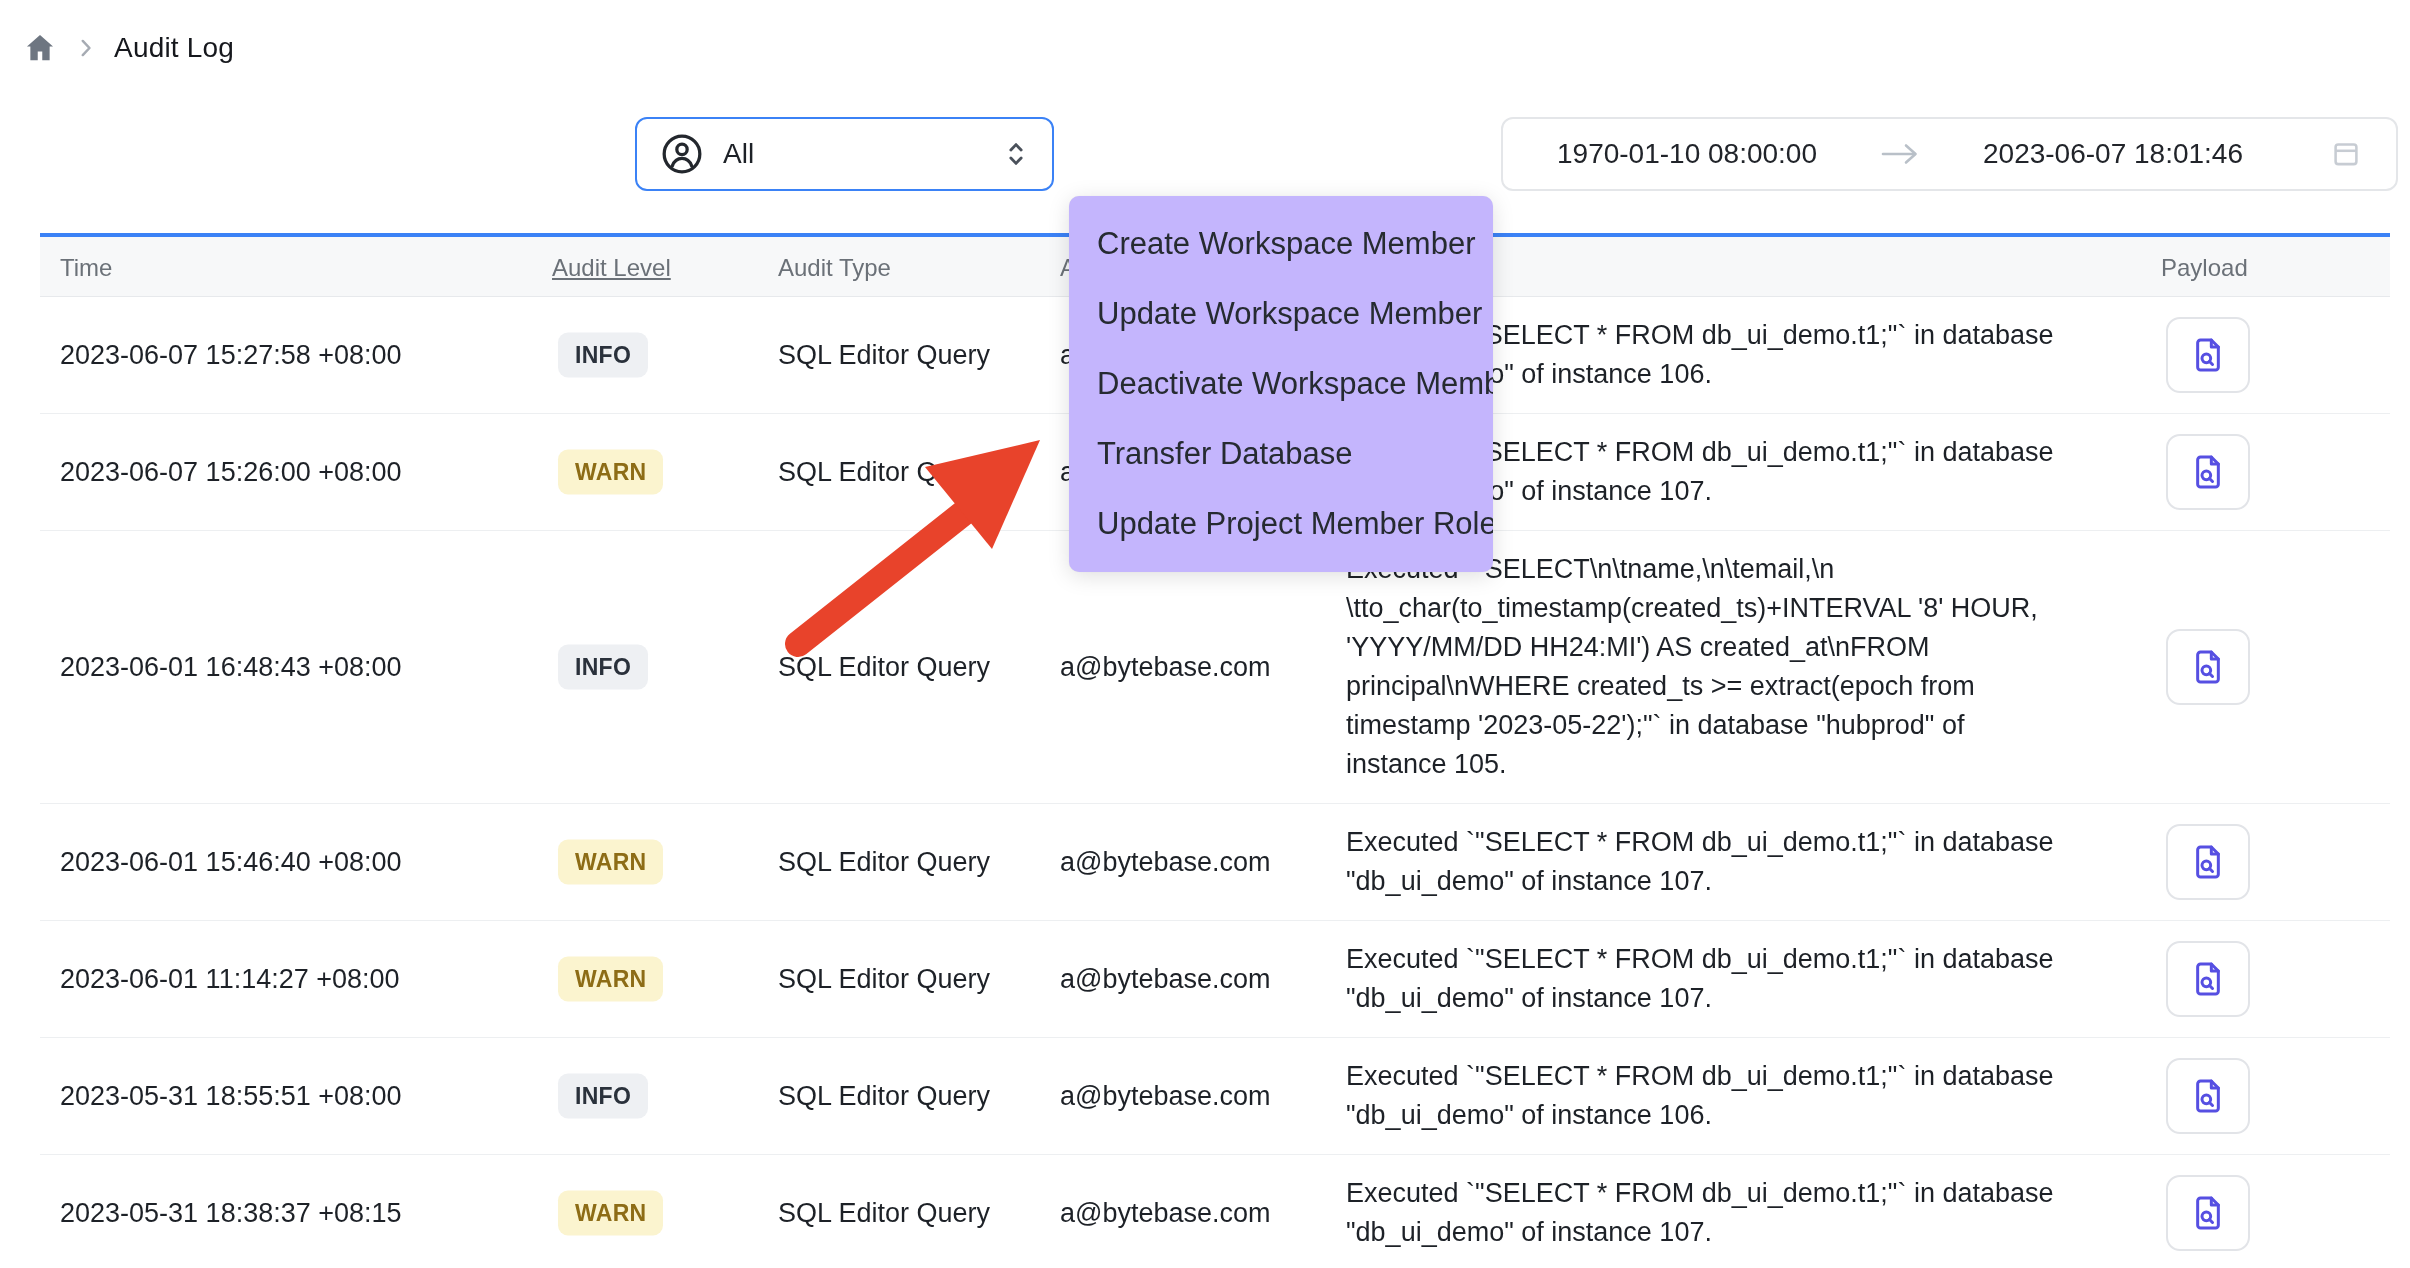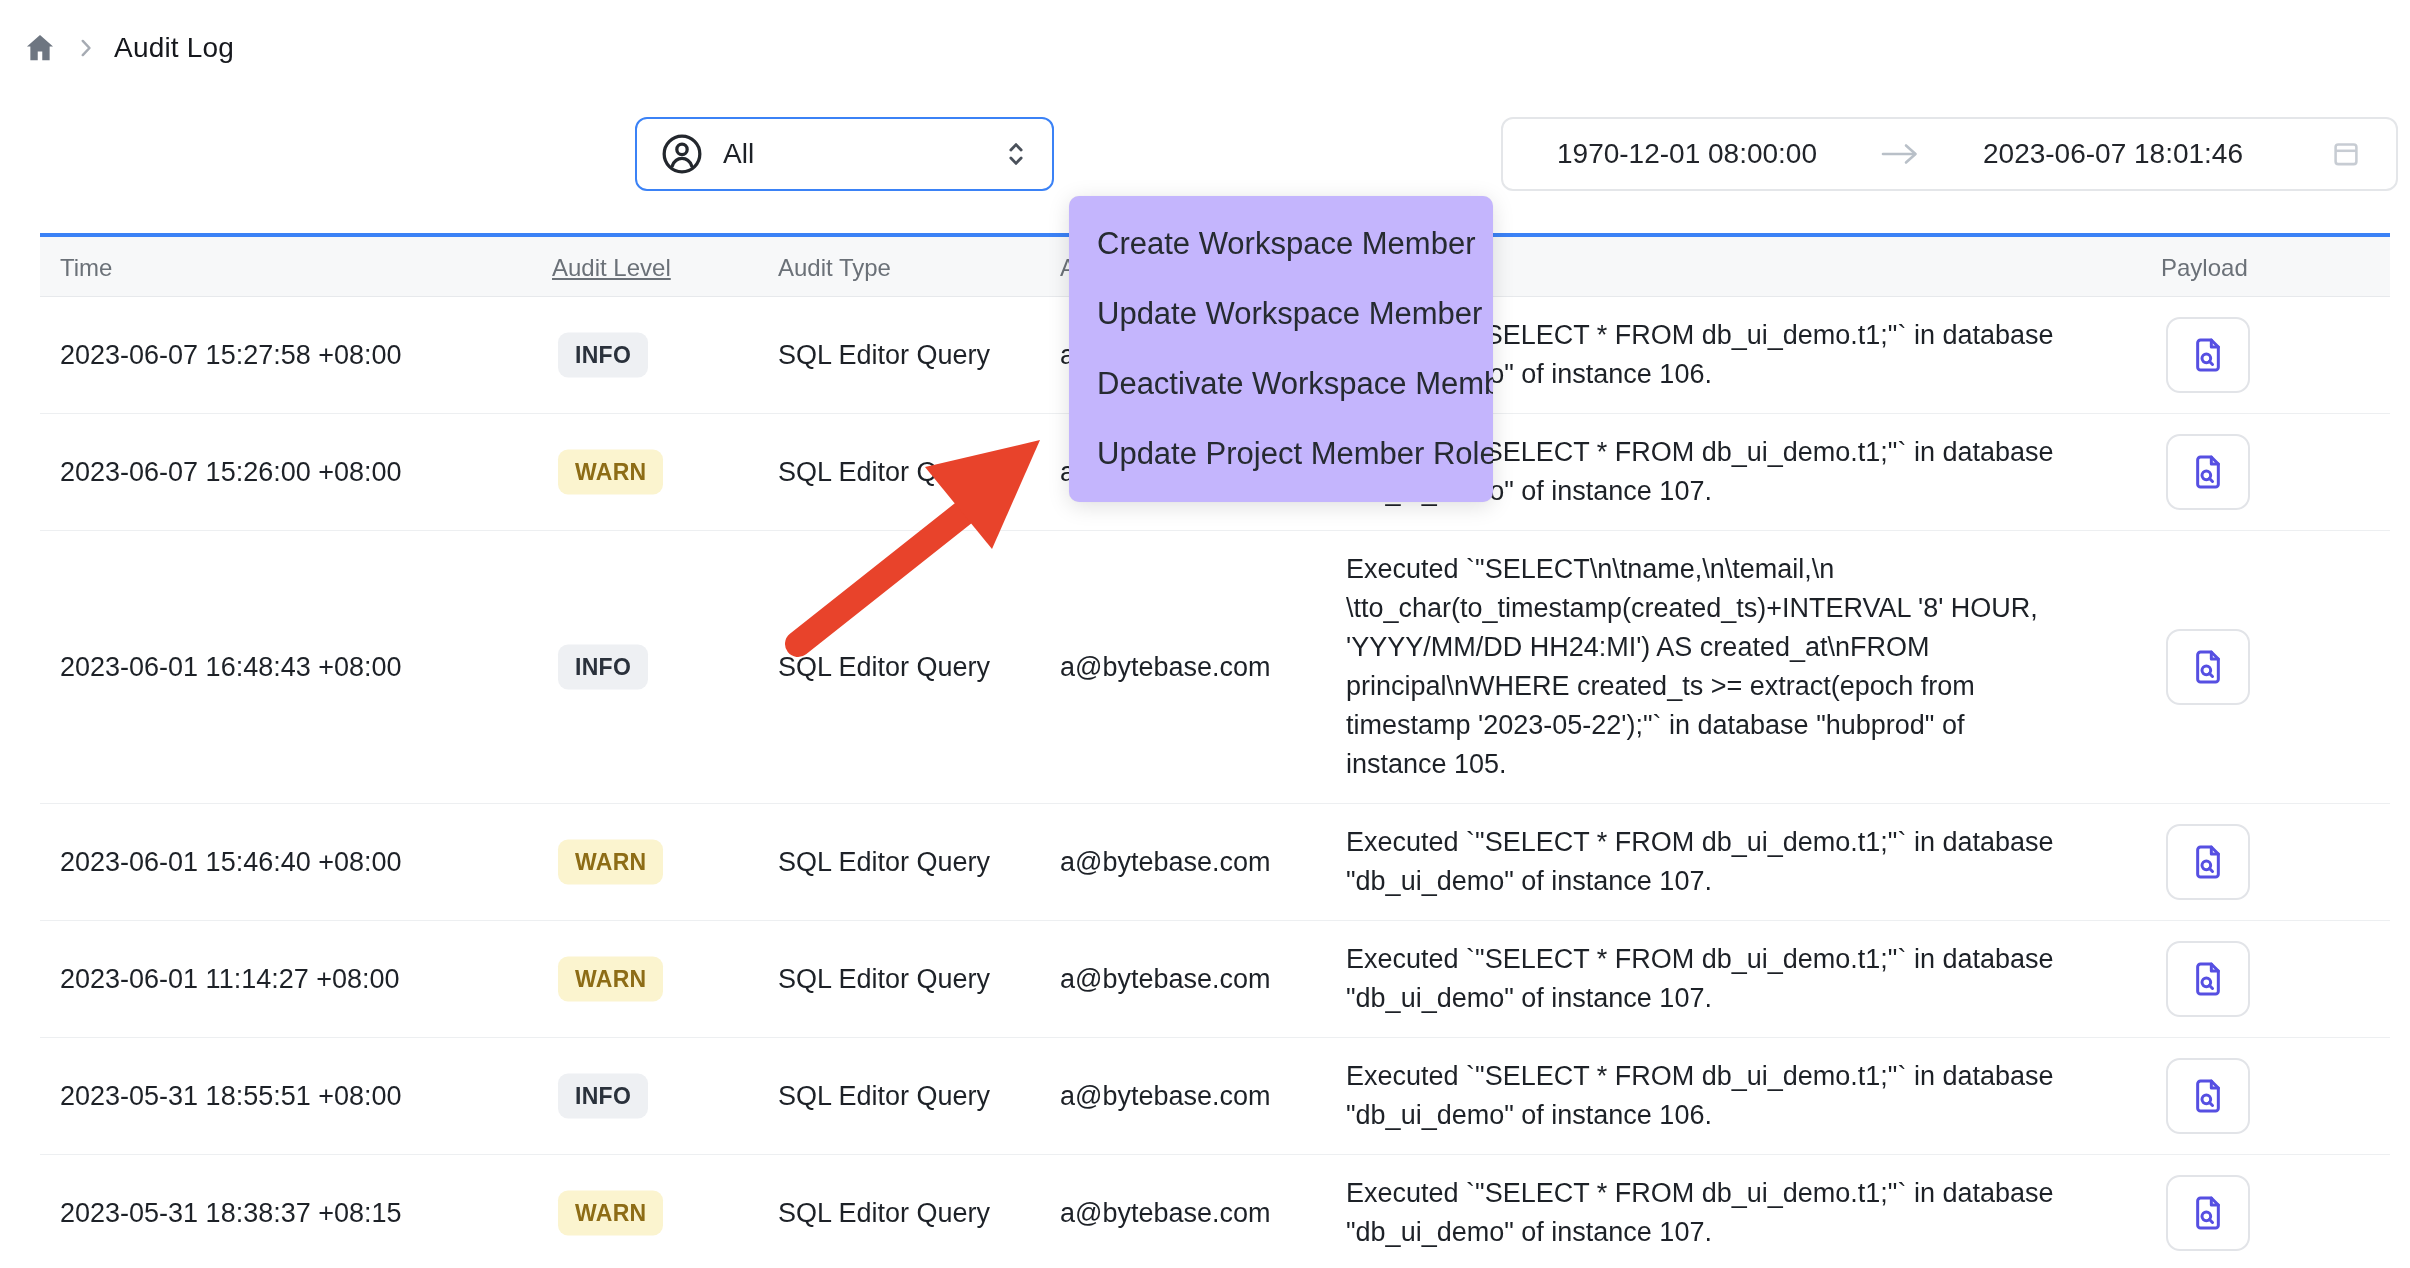--- a/index.html
+++ b/index.html
@@ -82,21 +82,21 @@
     <span>
       <svg width="28" height="32" viewBox="0 0 24 28" fill="none" stroke="#4a515b" stroke-width="2.5" stroke-linecap="round" stroke-linejoin="round">
         <path d="M7.5 10.5L12 5.8l4.5 4.7"></path>
           <path d="M7.5 17.5L12 22.2l4.5-4.7"></path>
       </svg>
     </span>
   </div>
 
 
   <div class="select-box date-box">
-    <span class="date-text">1970-12-01 08:00:00</span>
+    <span class="date-text">1970-01-10 08:00:00</span>
     <span class="range-arrow">
       <svg width="42" height="30" viewBox="0 0 42 30" fill="none" stroke="#b9c0c8" stroke-width="2.6" stroke-linecap="round" stroke-linejoin="round">
         <path d="M4 15h32"></path>
           <path d="M27 6.5L36.5 15 27 23.5"></path>
       </svg>
     </span>
     <span class="date-text">2023-06-07 18:01:46</span>
     <span class="cal-icon">
       <svg width="32" height="32" viewBox="0 0 24 24" fill="none" stroke="#c7ccd3" stroke-width="1.9" stroke-linejoin="round">
         <rect x="4.2" y="4.8" width="15.6" height="14.8" rx="2"></rect>
@@ -244,20 +244,21 @@
             </span>
           </button>
         </div>
       </div>
   </div>
 
   <div class="menu" id="type-menu">
       <div class="menu-item">Create Workspace Member</div>
       <div class="menu-item">Update Workspace Member</div>
       <div class="menu-item">Deactivate Workspace Member</div>
+      <div class="menu-item">Transfer Database</div>
       <div class="menu-item">Update Project Member Role</div>
     </div>
 
   <svg class="red-arrow" viewBox="0 0 360 280">
     <line x1="58" y1="244" x2="226" y2="111" stroke="#e8432b" stroke-width="26" stroke-linecap="round"></line>
     <polygon points="300,40 252,149 185,67" fill="#e8432b"></polygon>
   </svg>
 
 </div>
 

